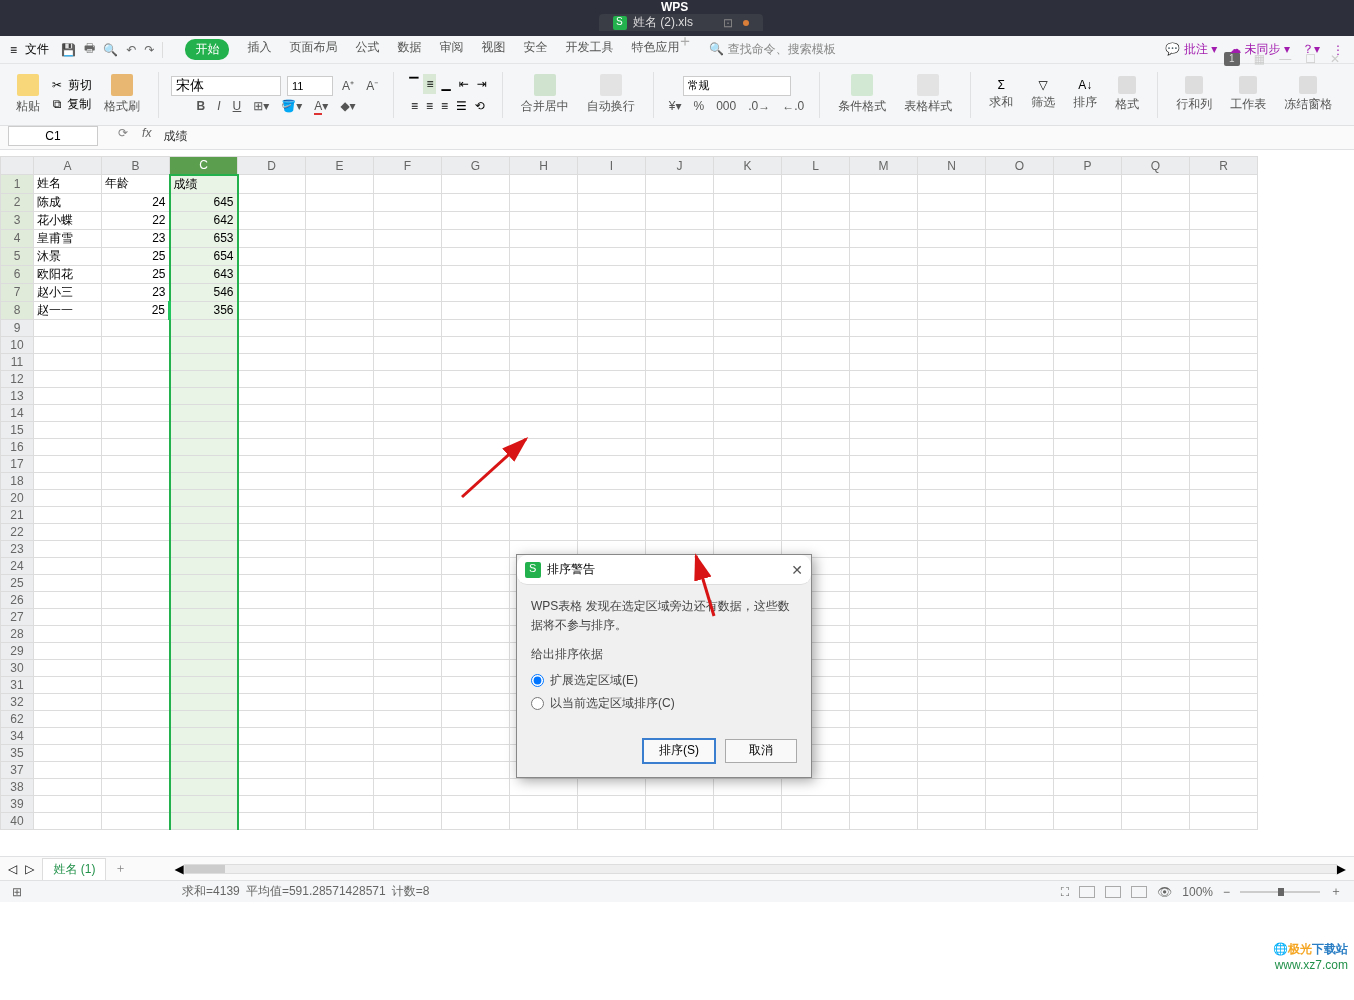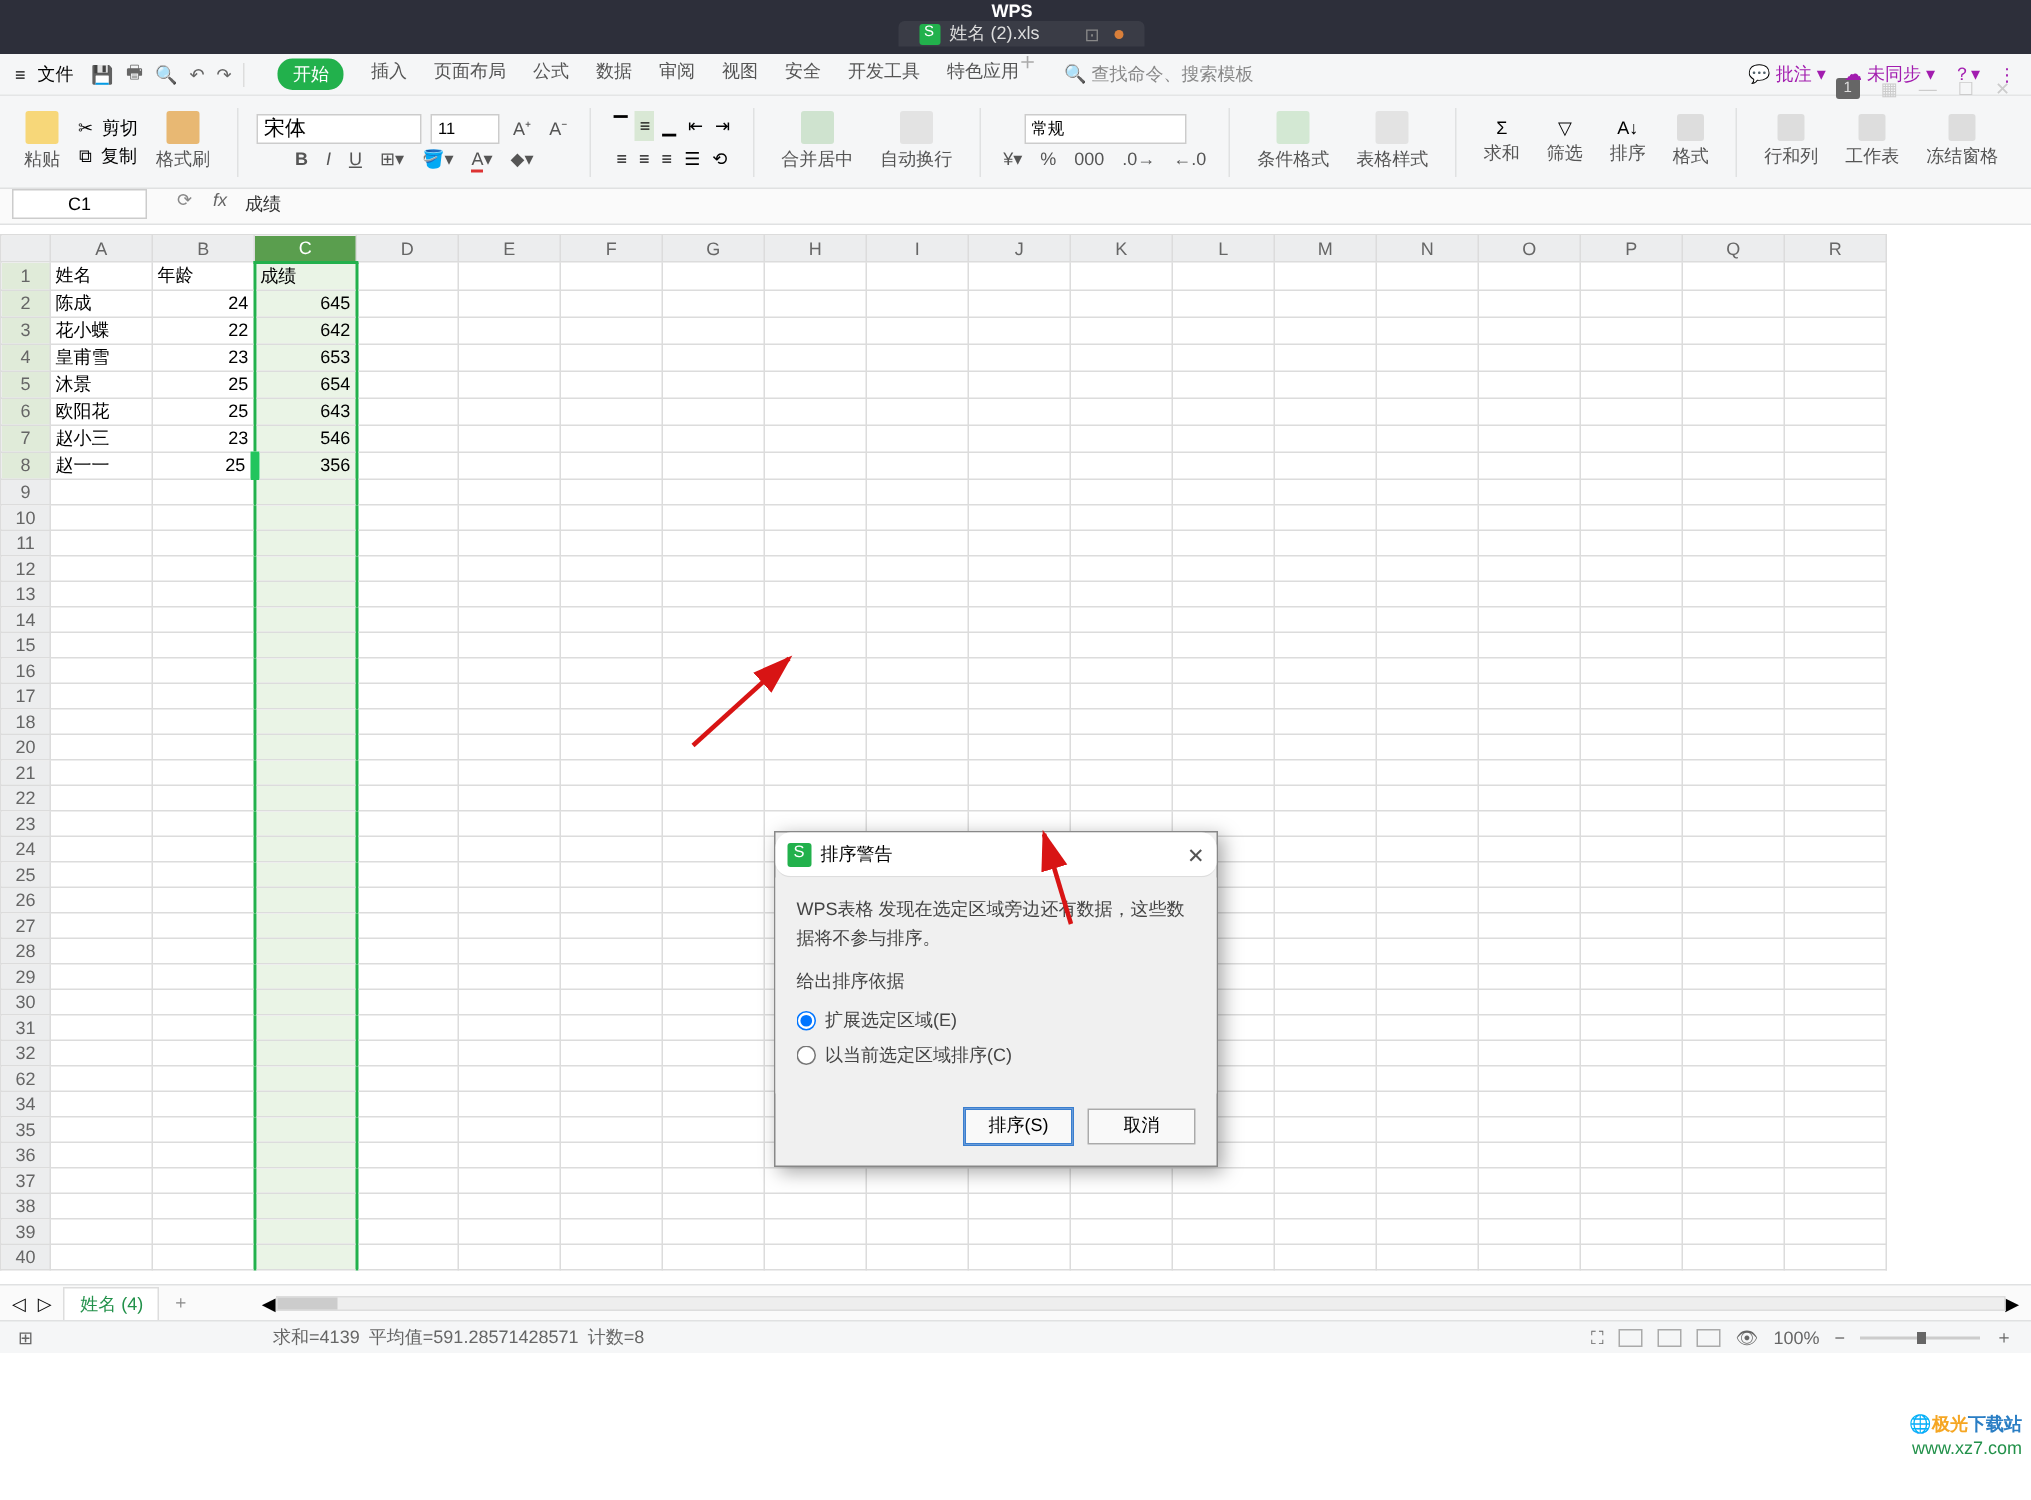--- a/index.html
+++ b/index.html
@@ -459,21 +459,21 @@
           <td class=""></td>
           <td class=""></td>
           <td class=""></td>
           <td class=""></td>
           <td class=""></td>
         </tr>
         <tr>
           <th class="rh" style="background:#e0ebd9">8</th>
           <td class="">赵一一</td>
           <td class=" r-num">25</td>
-          <td class=" r-num cell-sel" style="border-left:6px solid #22c55e;border-right:2px solid #22b14c">356</td>
+          <td class=" r-num cell-sel" style="border-left:3px solid #22c55e;border-right:2px solid #22b14c">356</td>
           <td class=""></td>
           <td class=""></td>
           <td class=""></td>
           <td class=""></td>
           <td class=""></td>
           <td class=""></td>
           <td class=""></td>
           <td class=""></td>
           <td class=""></td>
           <td class=""></td>
@@ -1003,41 +1003,20 @@
           <td class=""></td>
           <td class=""></td>
           <td class=""></td>
           <td class=""></td>
           <td class=""></td>
           <td class=""></td>
           <td class=""></td>
         </tr>
         <tr>
           <th class="rh">35</th>
-          <td class=""></td>
-          <td class=""></td>
-          <td class=" cell-sel" style="border-left:2px solid #22b14c;border-right:2px solid #22b14c"></td>
-          <td class=""></td>
-          <td class=""></td>
-          <td class=""></td>
-          <td class=""></td>
-          <td class=""></td>
-          <td class=""></td>
-          <td class=""></td>
-          <td class=""></td>
-          <td class=""></td>
-          <td class=""></td>
-          <td class=""></td>
-          <td class=""></td>
-          <td class=""></td>
-          <td class=""></td>
-          <td class=""></td>
-        </tr>
-        <tr>
-          <th class="rh">36</th>
           <td class=""></td>
           <td class=""></td>
           <td class=" cell-sel" style="border-left:2px solid #22b14c;border-right:2px solid #22b14c"></td>
           <td class=""></td>
           <td class=""></td>
           <td class=""></td>
           <td class=""></td>
           <td class=""></td>
           <td class=""></td>
           <td class=""></td>
@@ -1179,21 +1158,21 @@
           </marker>
         </defs>
         <line x1="28" y1="66" x2="10" y2="6" stroke="#d81414" stroke-width="3" marker-end="url(#ah2)"></line>
       </svg>
   </div>
 </div>
 
 <div class="sheet-tabs">
   <span>◁</span>
   <span>▷</span>
-  <span class="stab">姓名 (4)</span>
+  <span class="stab">姓名 (1)</span>
   <span class="stab-plus">＋</span>
   <div class="hscroll">
     <span>◀</span>
     <div class="scrollbar-h">
         <div class="thumb"></div>
       </div>
     <span>▶</span>
   </div>
 </div>
 

